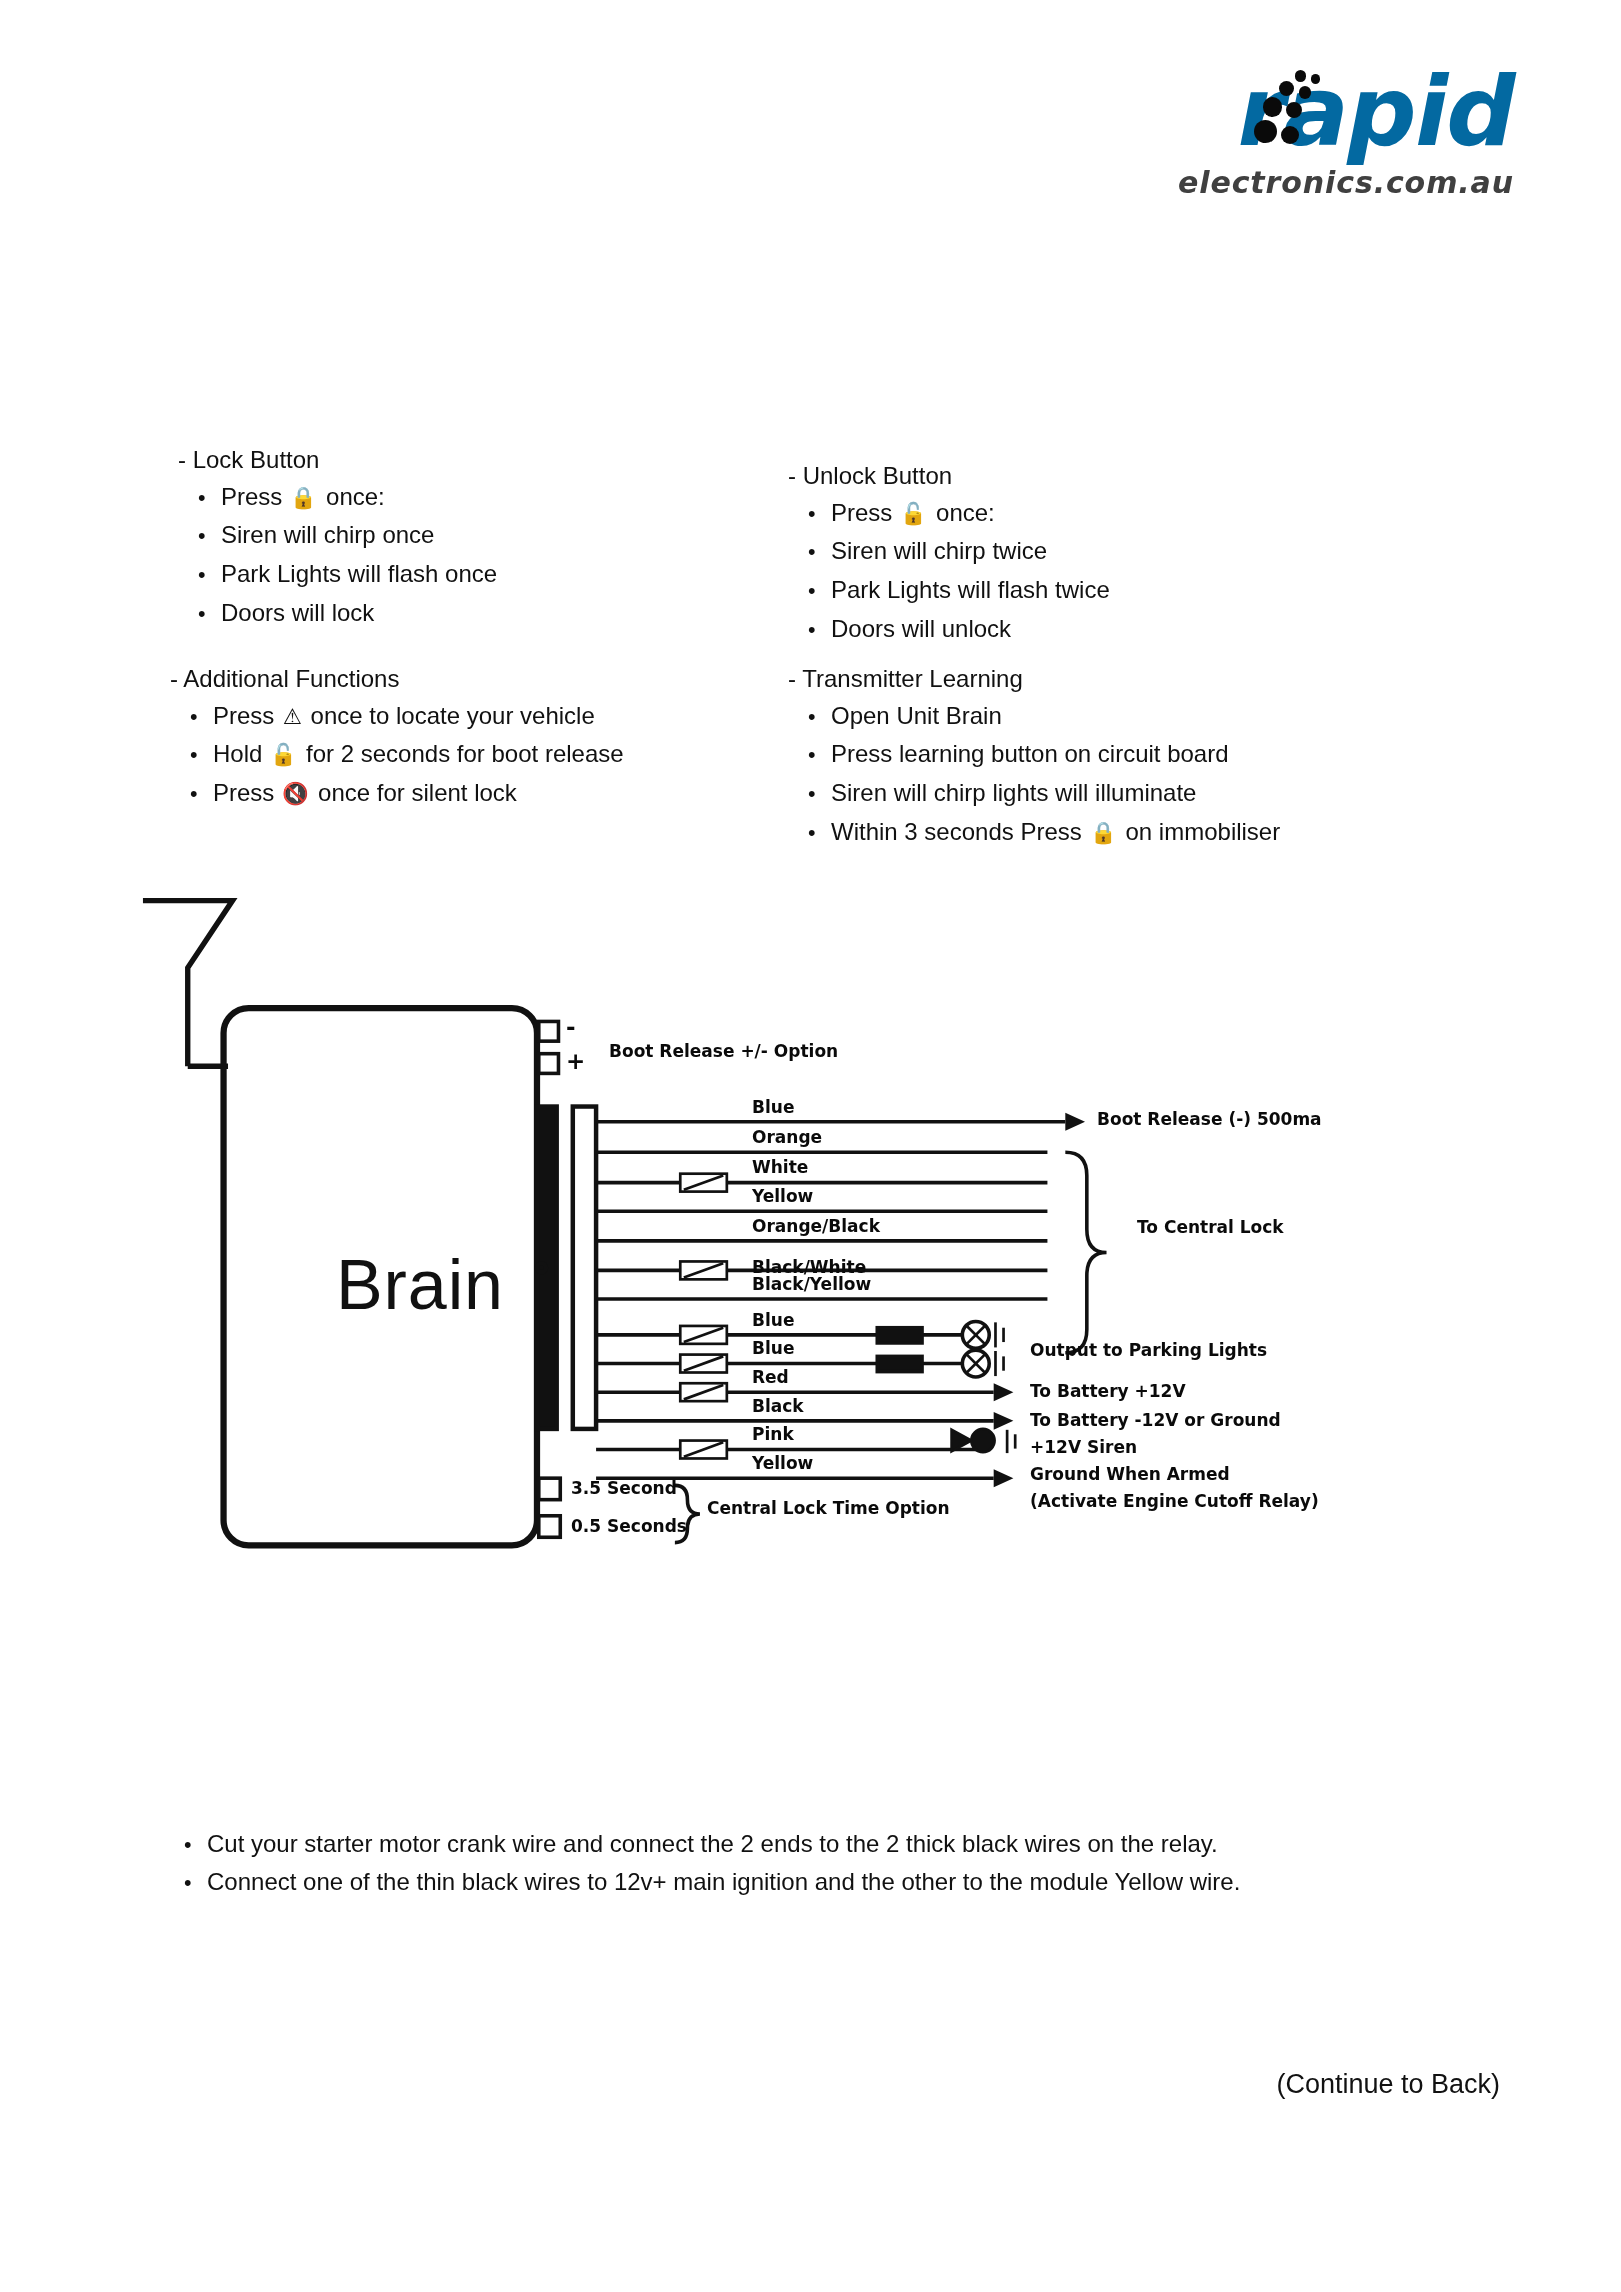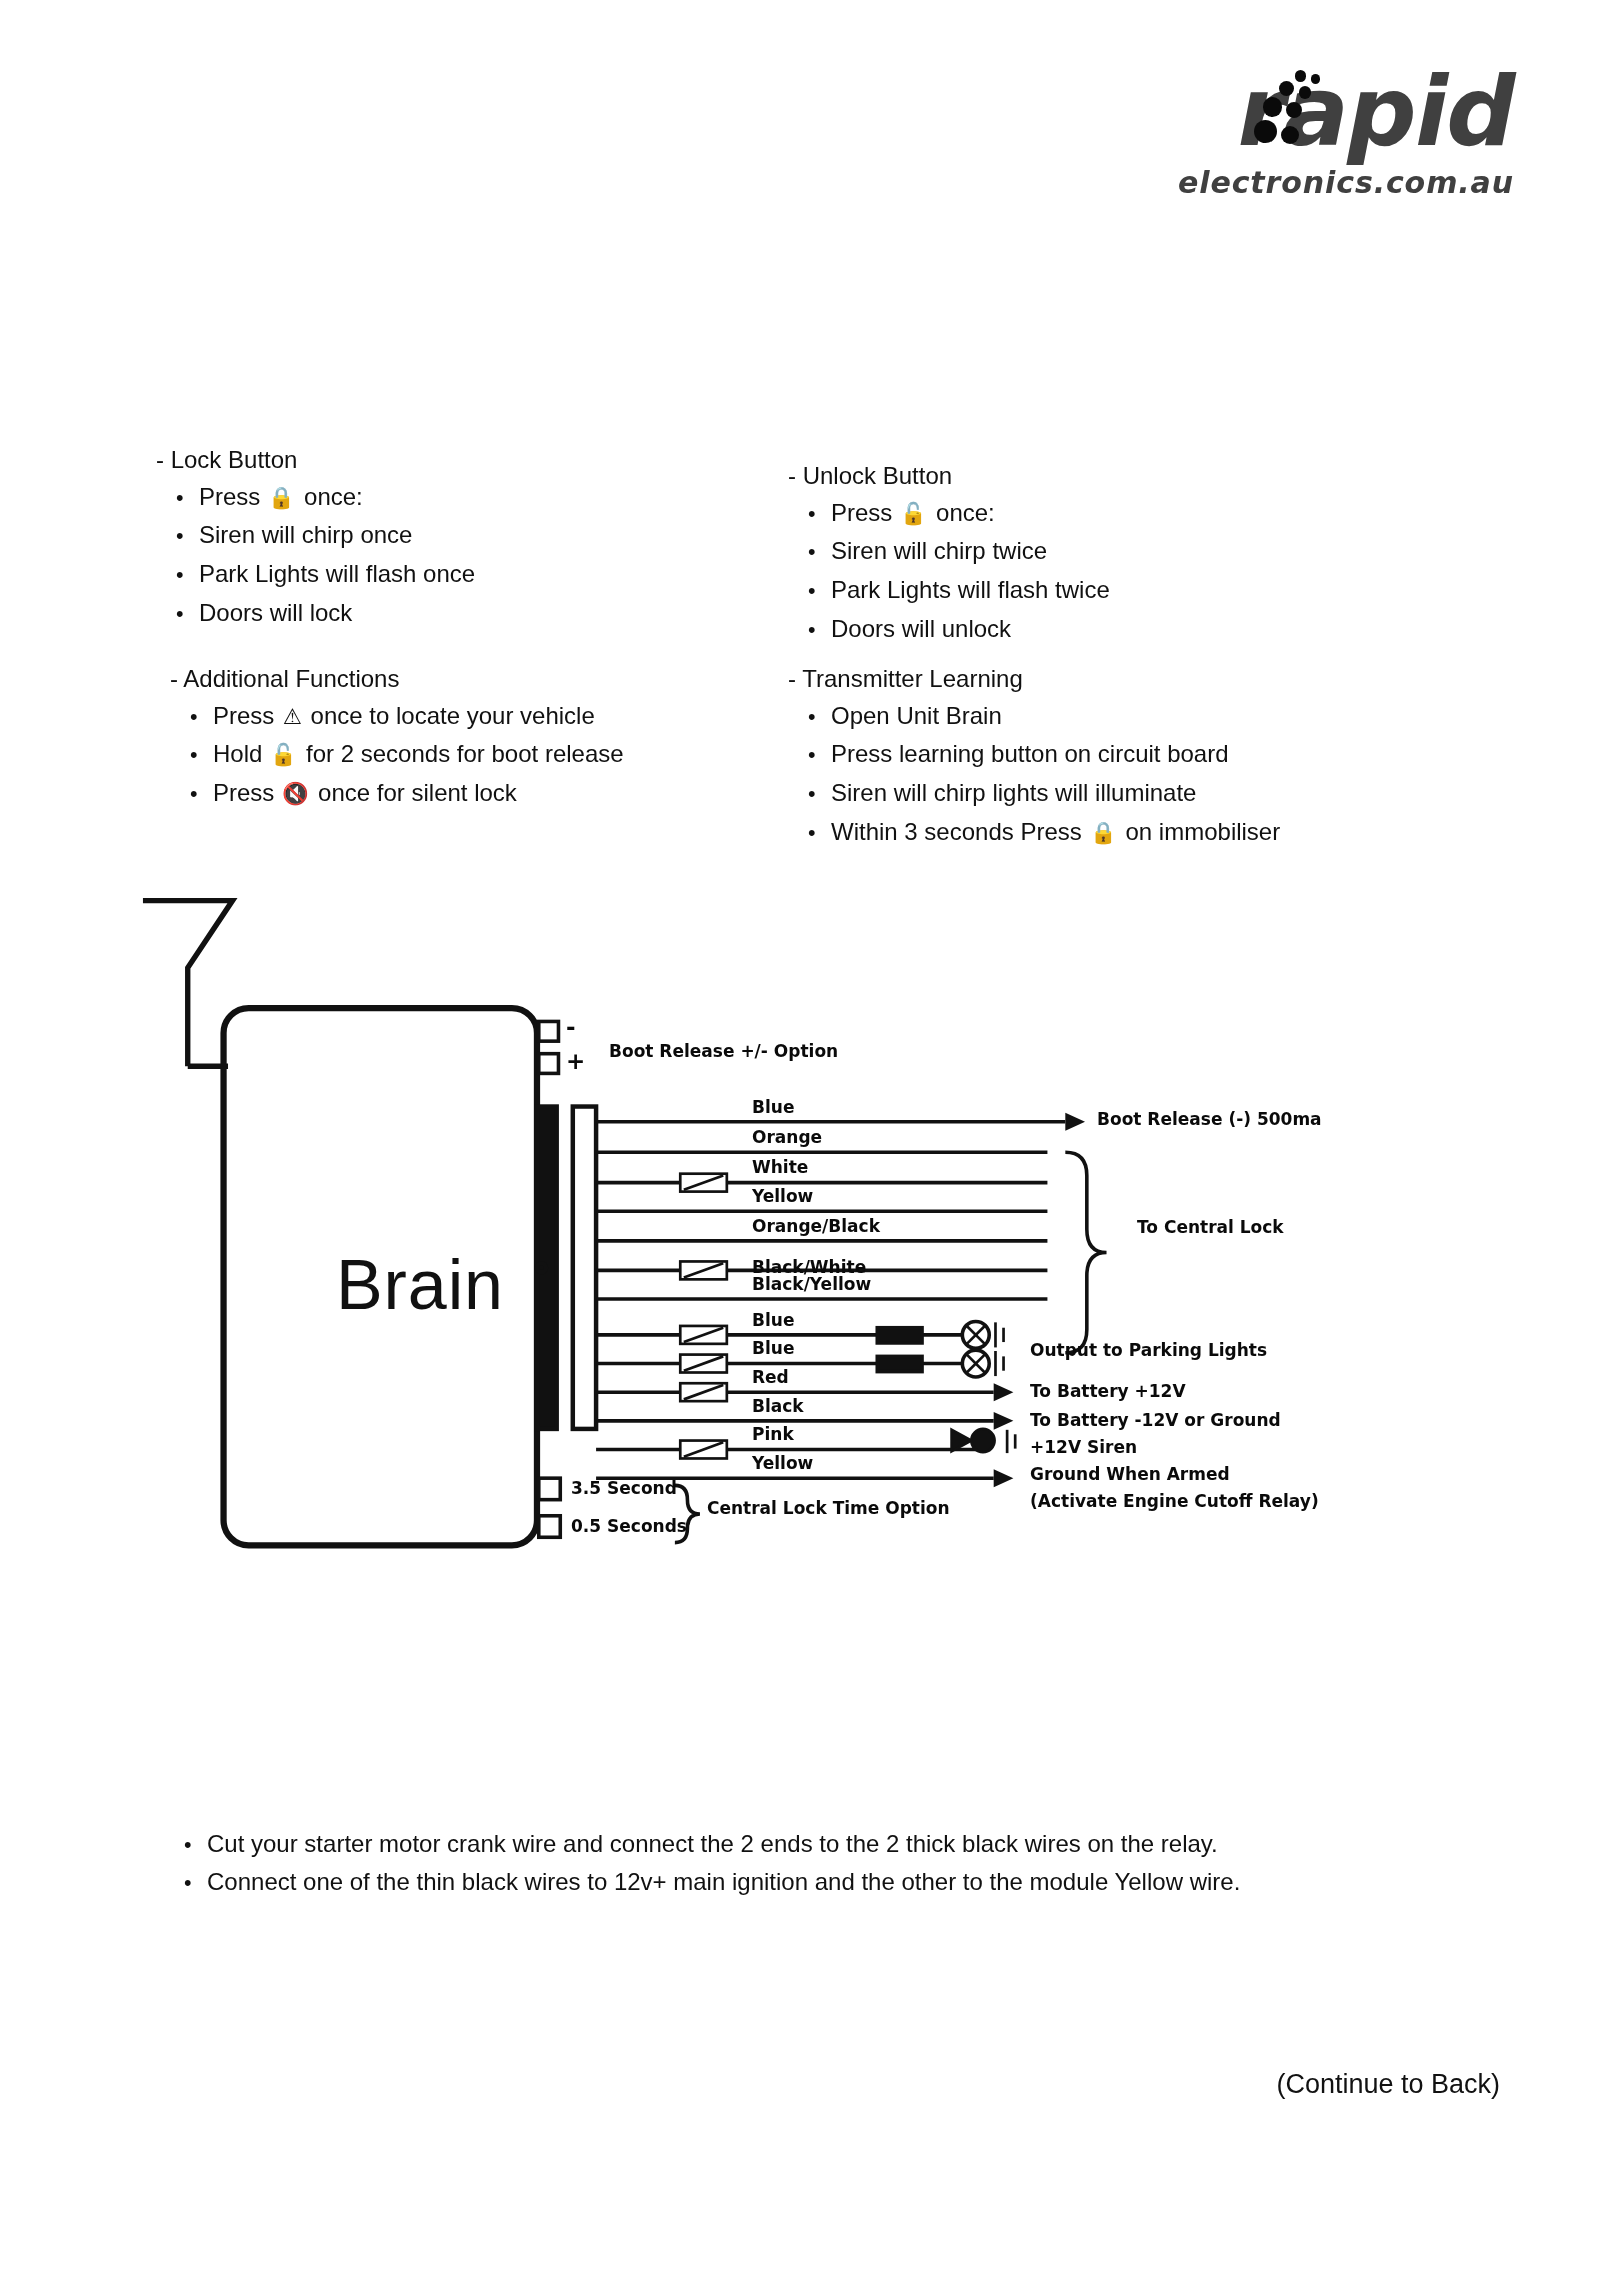--- a/index.html
+++ b/index.html
@@ -24,21 +24,21 @@
     width: 502px;
     text-align: right;
   }
   .logo-word {
     font-family: "DejaVu Sans", sans-serif;
     font-size: 97px;
     font-weight: bold;
     font-style: italic;
     letter-spacing: -1.8px;
     line-height: 1;
-    color: #404040;
+    color: #0369a1;
   }
   .logo-dots {
     position: absolute;
     left: 16px;
     top: 7.2px;
     width: 81px;
     height: 81px;
   }
   .logo-dots span {
     position: absolute;
@@ -54,21 +54,21 @@
     margin-top: 5.4px;
     color: #404040;
   }
 
   
   .col {
     position: absolute;
     font-size: 23px;
     line-height: 1.0;
   }
-  .col-left  { left: 156px; top: 448px;  width: 555px; }
+  .col-left  { left: 178px; top: 448px;  width: 555px; }
   .col-right { left: 788px; top: 448px;  width: 627px; margin-top: 16px; }
   .col-left-2  { left: 170px; top: 667px; width: 573px; }
   .col-right-2 { left: 788px; top: 667px; width: 645px; }
 
   .heading {
     font-size: 24px;
     margin-bottom: 12.5px;
     white-space: nowrap;
   }
   .bul {

